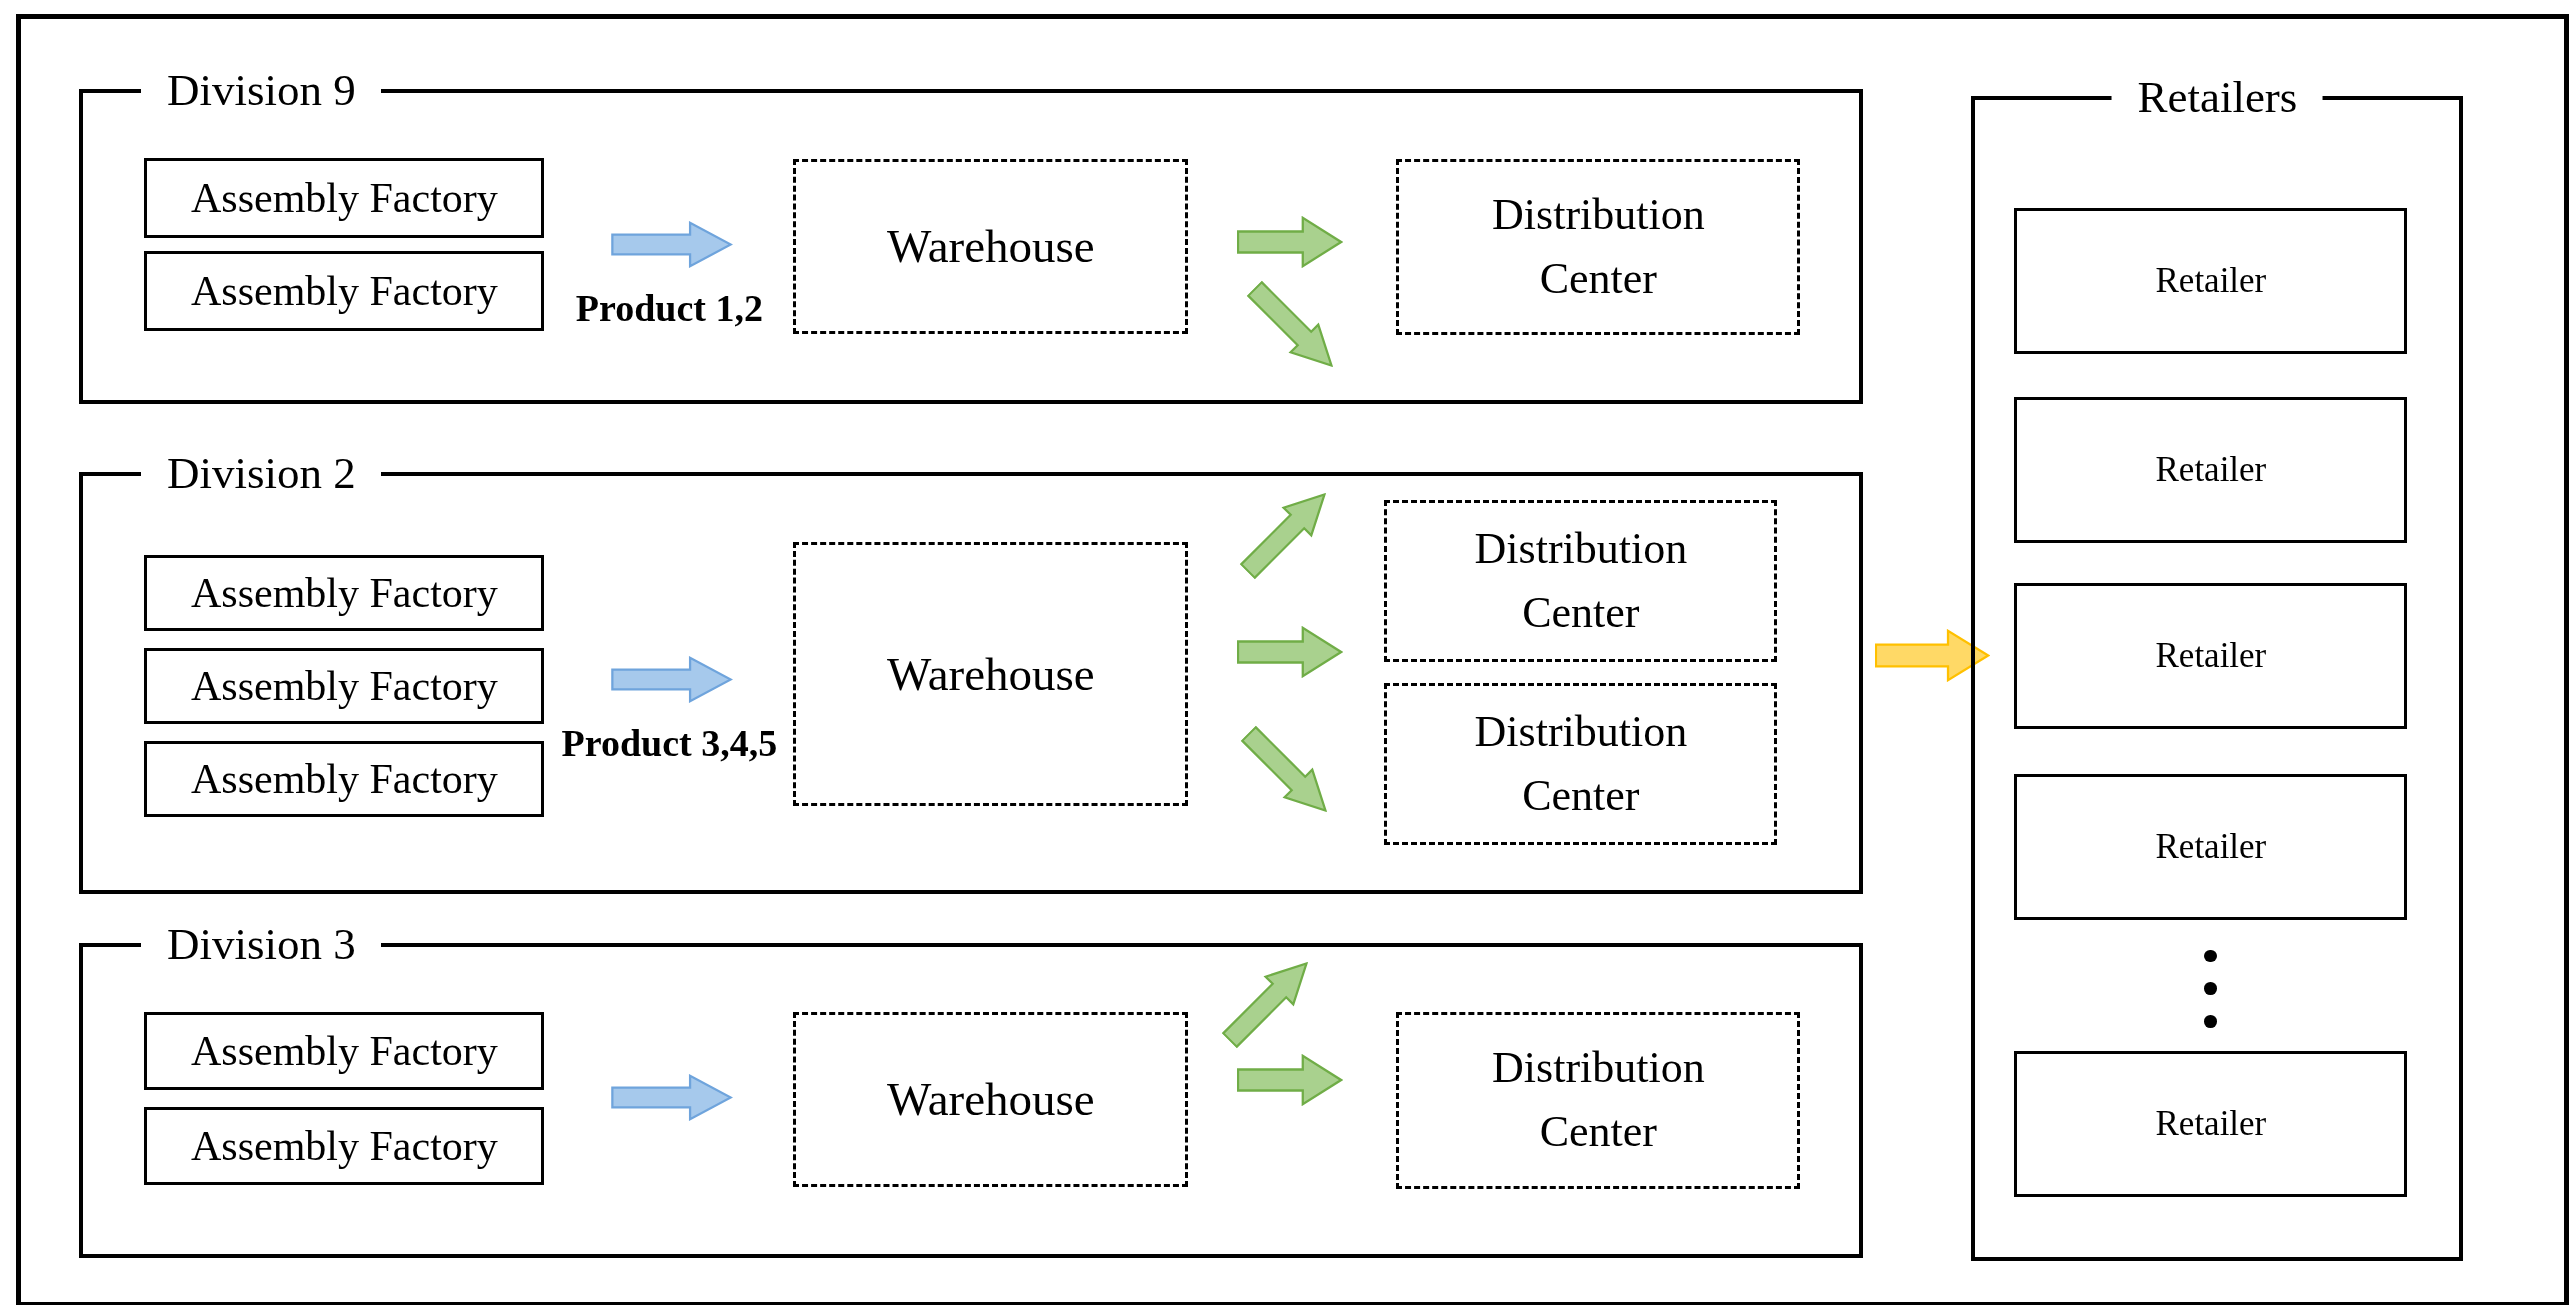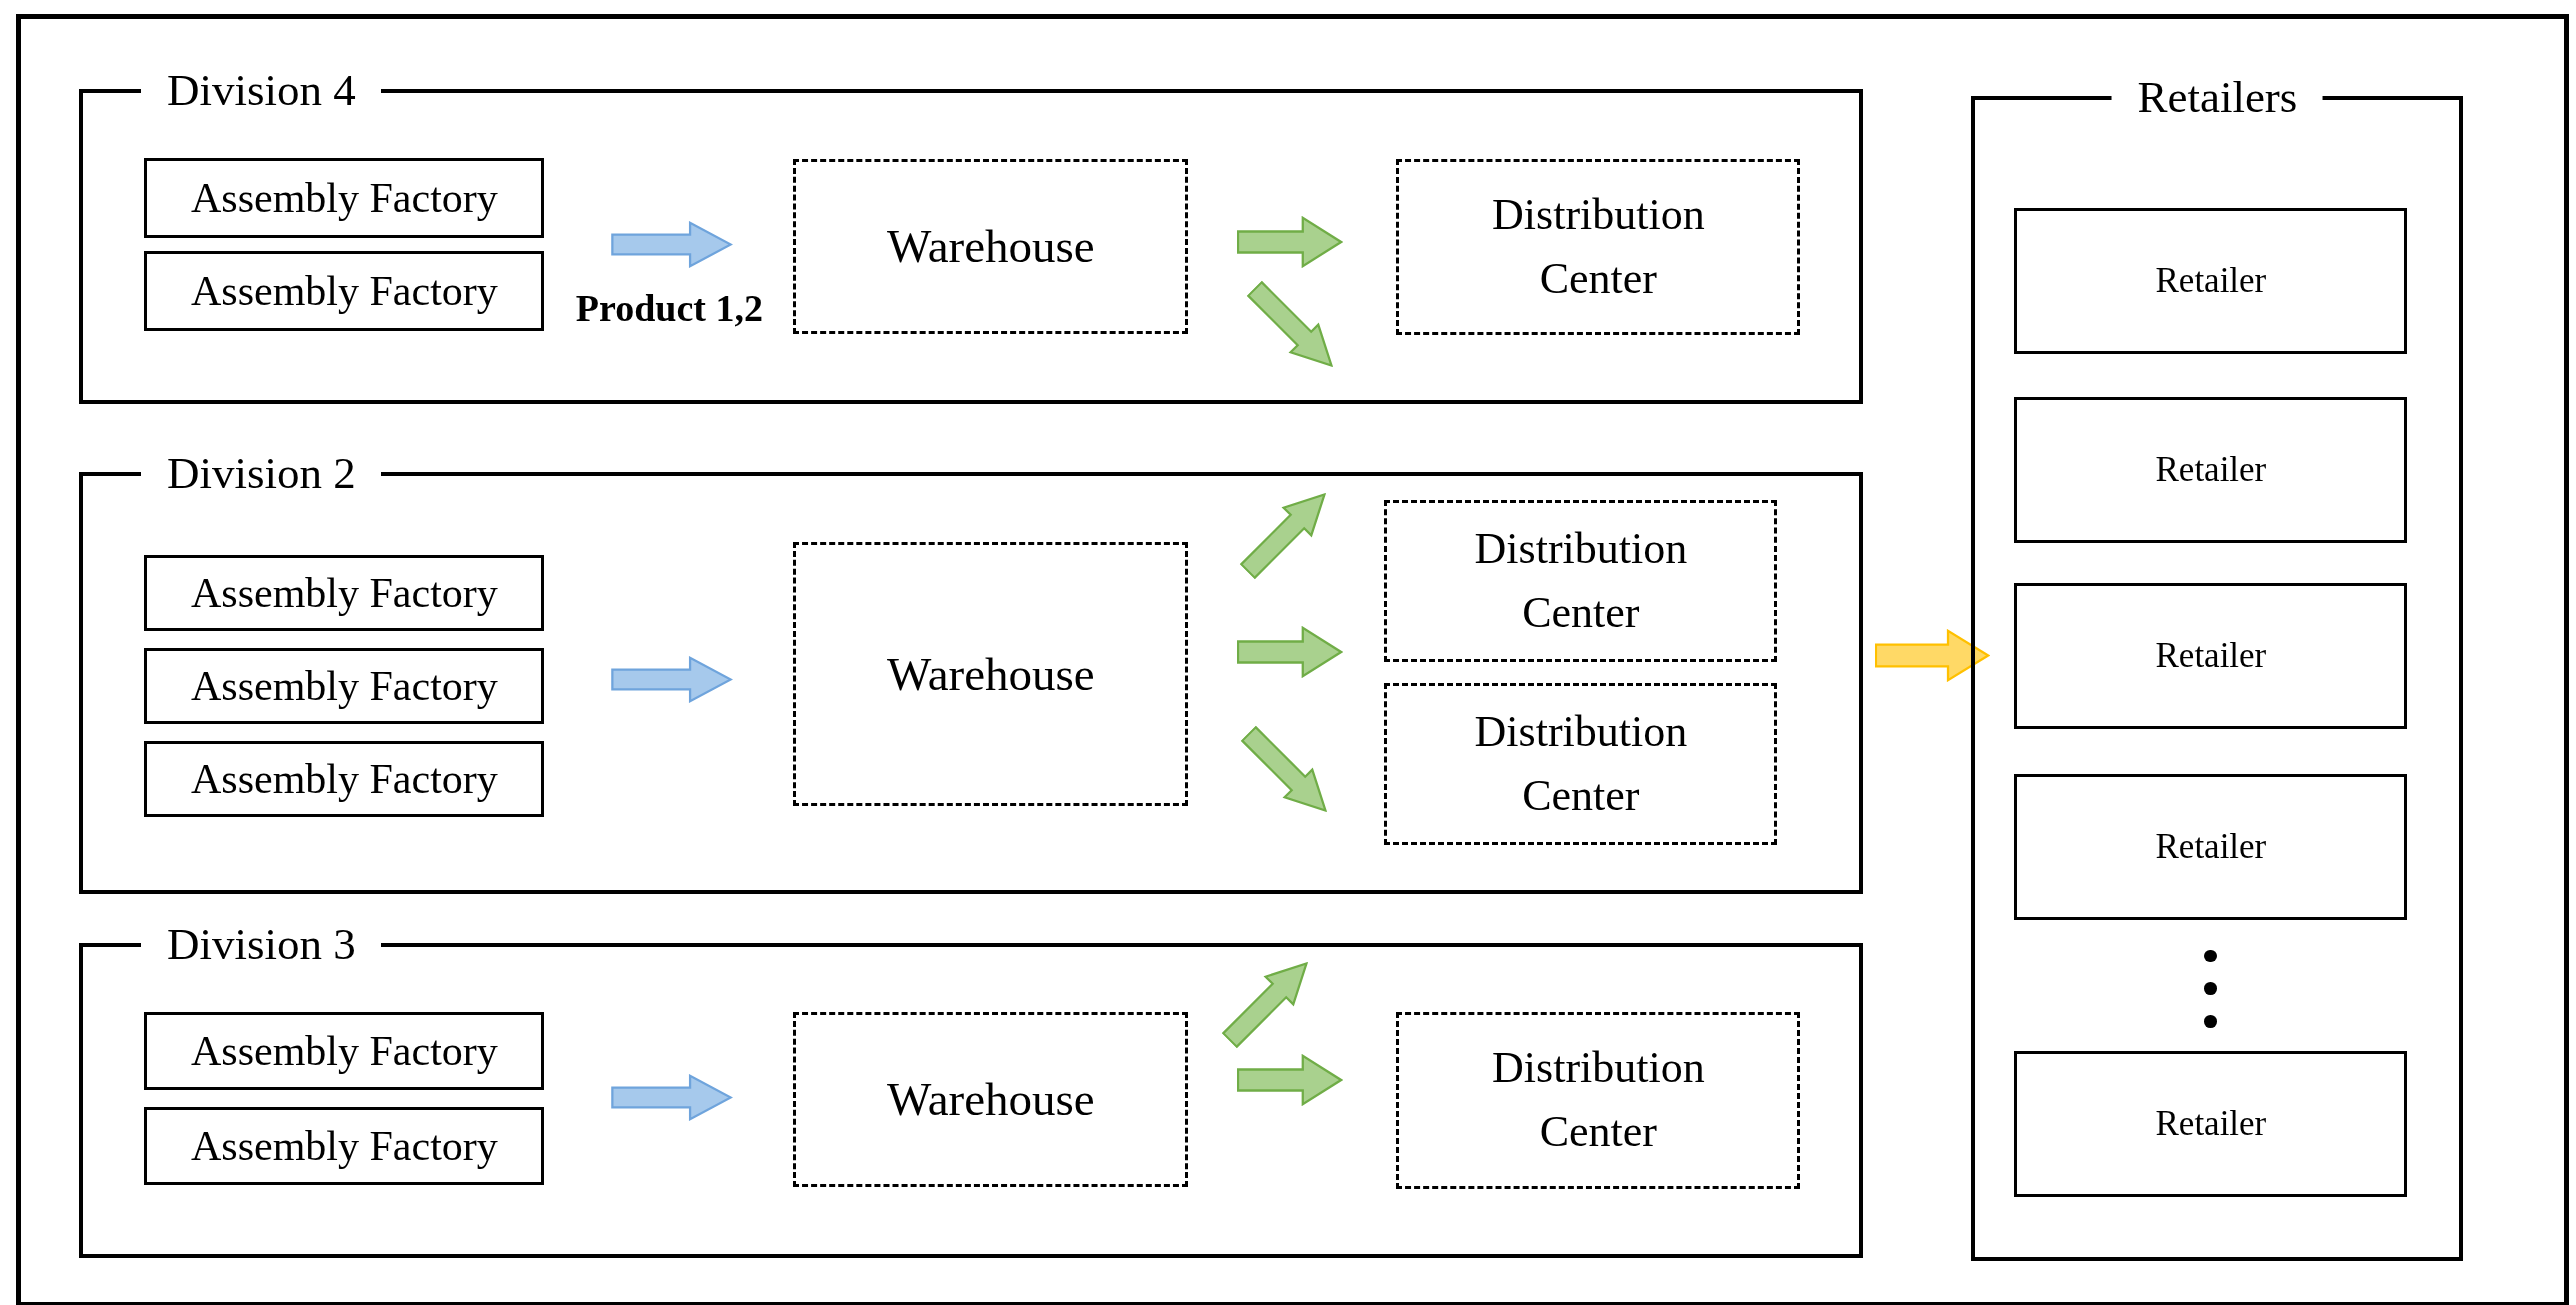--- a/index.html
+++ b/index.html
@@ -42,21 +42,21 @@
   .v-ellipsis{position:absolute;display:flex;flex-direction:column;align-items:center;gap:20px;}
   .v-ellipsis .dot{width:12.7px;height:12.7px;border-radius:50%;background:#000;}
 </style>
 </head>
 <body>
 
 <div class="canvas">
   <div class="outer-frame">
 
     <div class="group division division-1">
-      <span class="group-title division-title">Division 4</span>
+      <span class="group-title division-title">Division 9</span>
 
       <div class="box solid af-box" style="top:65px;">
         <span>Assembly Factory</span>
       </div>
       <div class="box solid af-box" style="top:158px;">
         <span>Assembly Factory</span>
       </div>
 
       <svg class="block-arrow arrow-blue" style="left:528px;top:128px;" width="122" height="47" viewBox="0 0 134 52">
         <path d="M1 15 H87 V2 L132 26 L87 50 V37 H1 Z"></path>
@@ -88,20 +88,21 @@
       <div class="box solid af-box" style="top:172px;height:76px;">
         <span>Assembly Factory</span>
       </div>
       <div class="box solid af-box" style="top:265px;height:76px;">
         <span>Assembly Factory</span>
       </div>
 
       <svg class="block-arrow arrow-blue" style="left:528px;top:180px;" width="122" height="47" viewBox="0 0 134 52">
         <path d="M1 15 H87 V2 L132 26 L87 50 V37 H1 Z"></path>
       </svg>
+      <div class="product-label" style="left:429px;top:245px;">Product 3,4,5</div>
 
       <div class="box dashed wh-box" style="top:66px;height:264px;">
         <span>Warehouse</span>
       </div>
 
       <svg class="block-arrow arrow-green rotm45" style="left:1148px;top:35px;" width="111" height="43" viewBox="0 0 122 47">
         <path d="M1 13 H78 V2 L120 23.5 L78 45 V34 H1 Z"></path>
       </svg>
       <svg class="block-arrow arrow-green" style="left:1154px;top:150px;" width="106" height="52" viewBox="0 0 116 57">
         <path d="M1 17 H72 V2 L114 28.5 L72 55 V40 H1 Z"></path>

